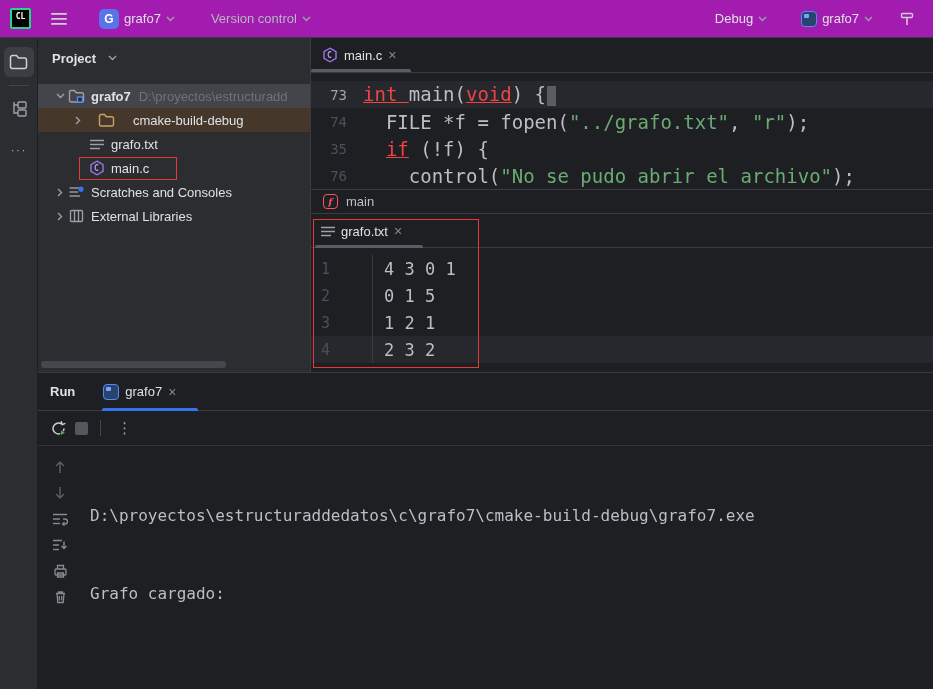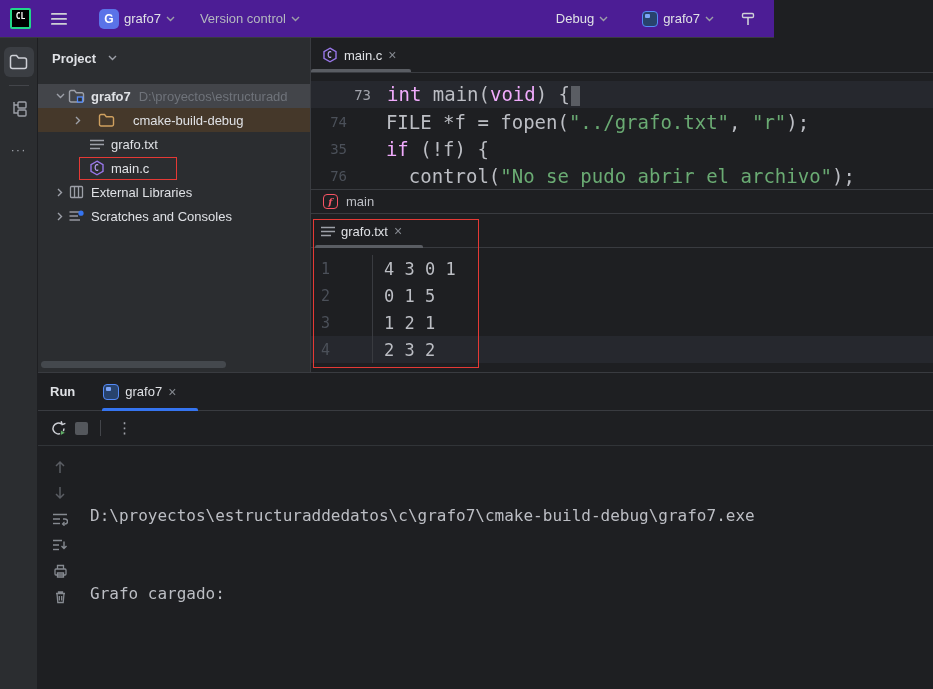--- a/index.html
+++ b/index.html
@@ -2,21 +2,21 @@
 <html><head>
 <meta charset="utf-8">
 <style>
   * { margin:0; padding:0; box-sizing:border-box; }
   html,body { background:#101114; }
   #root { position:relative; width:933px; height:689px; background:#1e1f22;
           font-family:"Liberation Sans",sans-serif; color:#dfe1e5; overflow:hidden; font-size:13px; }
   .abs { position:absolute; }
 
   
-  #titlebar { left:0; top:0; width:774px; height:38px; background:#4c1d95;
+  #titlebar { left:0; top:0; width:933px; height:38px; background:#a21caf;
               border-bottom:1px solid #393b40; display:flex; align-items:center; }
   .logo { width:21px; height:21px; margin-left:10px; border:2px solid #21d789; background:#000;
           display:flex; align-items:flex-start; justify-content:center; border-radius:2px;
           font:bold 8px "DejaVu Sans Mono",monospace; color:#fff; padding-top:2px; }
   .tb-btn { display:flex; align-items:center; gap:5px; padding:4px 6px; border-radius:4px; cursor:default; }
   .badge { width:20px; height:20px; border-radius:5px; background:#5a73e8; color:#fff;
            font:bold 12px "Liberation Sans",sans-serif; display:flex; align-items:center; justify-content:center; }
   .winicon { width:16px; height:16px; border:1.5px solid #548af7; border-radius:4px; background:#28436d; position:relative; }
   .winicon::after { content:""; position:absolute; left:2px; top:2px; width:5px; height:4px; background:#7ba4f9; border-radius:1px; }
   .dim { color:#b4b8bf; }
@@ -43,25 +43,25 @@
   #hscroll { position:absolute; left:3px; bottom:4px; width:185px; height:7px; border-radius:4px; background:#4e5157; opacity:.75; }
 
   
   #editor { left:310px; top:38px; width:623px; height:334px; background:#1e1f22; border-left:1px solid #393b40; }
   .tabbar { position:relative; height:35px; border-bottom:1px solid #393b40; display:flex; align-items:flex-start; }
   .tab { position:relative; height:34px; display:flex; align-items:center; gap:6px; padding:0 10px 0 10px; font-size:13px; }
   .tab-underline { position:absolute; bottom:0; left:0; height:3px; background:#5a5d63; border-radius:2px 2px 0 0; }
   .close-x { color:#868a91; font-size:14px; line-height:1; }
   .codewrap { padding-top:8px; font-family:"DejaVu Sans Mono",monospace; }
   .crow { height:27px; display:flex; align-items:center; }
-  .crow.cur { background:#26282e;padding-left:24px; }
+  .crow.cur { background:#26282e; }
   .ln { width:52px; text-align:right; padding-right:16px; color:#4b5059; font-size:14px; flex:none; }
   .crow.cur .ln, .g-cur .ln { color:#a1a3ab; }
   .code { white-space:pre; font-size:19px; color:#bcbec4; }
-  .kw { color:#f0abfc; } .str { color:#6aab73; }
+  .kw { color:#ef4444;text-decoration:underline; } .str { color:#6aab73; }
   .match-block { display:inline-block; width:9px; height:20px; background:#5a5d63; vertical-align:middle; margin-left:1px; }
   #breadcrumb { height:24px; border-top:1px solid #393b40; display:flex; align-items:center; padding-left:12px; gap:8px; color:#bcbec4; }
   .f-icon { width:15px; height:15px; border:1.5px solid #f75464; border-radius:4px; color:#f75464;
             font:italic bold 10px "DejaVu Serif",serif; display:flex; align-items:center; justify-content:center; }
   #grafo-tabbar { border-top:1px solid #393b40; }
   .gwrap { padding-top:7px; font-family:"DejaVu Sans Mono",monospace; }
   .grow { height:27px; display:flex; align-items:center; }
   .grow.g-cur { background:#26282e; }
   .gln { width:62px; padding-left:10px; color:#4b5059; font-size:15px; flex:none; align-self:stretch;
          display:flex; align-items:center; border-right:1px solid #393b40; }
@@ -110,21 +110,21 @@
     </div>
     <div class="tb-btn" style="margin-left:20px">
       <span class="badge">G</span>
       <span>grafo7</span>
       <span>
           <svg width="9" height="6" viewBox="0 0 9 6">
             <polyline points="1,1 4.5,4.5 8,1" fill="none" stroke="#9da0a8" stroke-width="1.4"></polyline>
           </svg>
         </span>
     </div>
-    <div class="tb-btn dim" style="margin-left:13px">
+    <div class="tb-btn dim" style="margin-left:24px">
       <span>Version control</span>
       <span>
           <svg width="9" height="6" viewBox="0 0 9 6">
             <polyline points="1,1 4.5,4.5 8,1" fill="none" stroke="#9da0a8" stroke-width="1.4"></polyline>
           </svg>
         </span>
     </div>
     <div class="spacer"></div>
     <div class="tb-btn">
       <span>Debug</span>
@@ -233,55 +233,55 @@
     </div>
 
     <div class="trow ind3">
       <span class="ticon">
         <svg width="16" height="16" viewBox="0 0 16 16">
             <path d="M8 1.2 L14 4.7 V11.3 L8 14.8 L2 11.3 V4.7 Z" fill="none" stroke="#9876e9" stroke-width="1.4"></path>
           </svg>
         <span style="position:absolute; font:bold 8px 'DejaVu Sans Mono',monospace; color:#b49df2;">C</span>
       </span>
       <span>main.c</span>
-    </div>
-
-    <div class="trow ind1">
-      <span class="chev">
-          <svg width="6" height="9" viewBox="0 0 6 9">
-            <polyline points="1,1 4.5,4.5 1,8" fill="none" stroke="#9da0a8" stroke-width="1.4"></polyline>
-          </svg>
-        </span>
-      <span class="ticon">
-        <svg width="15" height="14" viewBox="0 0 15 14" fill="none" stroke="#9da0a8" stroke-width="1.3">
-            <rect x="1.5" y="1.5" width="12" height="11" rx="1"></rect>
-            <line x1="5.5" y1="1.5" x2="5.5" y2="12.5"></line>
-            <line x1="9.5" y1="1.5" x2="9.5" y2="12.5"></line>
-          </svg>
-      </span>
-      <span>External Libraries</span>
     </div>
 
     <div class="trow ind1">
       <span class="chev">
           <svg width="6" height="9" viewBox="0 0 6 9">
             <polyline points="1,1 4.5,4.5 1,8" fill="none" stroke="#9da0a8" stroke-width="1.4"></polyline>
           </svg>
         </span>
       <span class="ticon">
         <svg width="15" height="13" viewBox="0 0 15 13">
             <g stroke="#9da0a8" stroke-width="1.4">
               <line x1="0.5" y1="2" x2="11" y2="2"></line>
               <line x1="0.5" y1="6" x2="9" y2="6"></line>
               <line x1="0.5" y1="10" x2="11" y2="10"></line>
             </g>
             <circle cx="12" cy="3.2" r="2.6" fill="#3574f0"></circle>
           </svg>
       </span>
       <span>Scratches and Consoles</span>
+    </div>
+
+    <div class="trow ind1">
+      <span class="chev">
+          <svg width="6" height="9" viewBox="0 0 6 9">
+            <polyline points="1,1 4.5,4.5 1,8" fill="none" stroke="#9da0a8" stroke-width="1.4"></polyline>
+          </svg>
+        </span>
+      <span class="ticon">
+        <svg width="15" height="14" viewBox="0 0 15 14" fill="none" stroke="#9da0a8" stroke-width="1.3">
+            <rect x="1.5" y="1.5" width="12" height="11" rx="1"></rect>
+            <line x1="5.5" y1="1.5" x2="5.5" y2="12.5"></line>
+            <line x1="9.5" y1="1.5" x2="9.5" y2="12.5"></line>
+          </svg>
+      </span>
+      <span>External Libraries</span>
     </div>
 
     <div id="hscroll"></div>
   </div>
 
   <div id="editor" class="abs">
     <div class="tabbar">
       <div class="tab">
         <span class="ticon" style="margin:0">
           <svg width="16" height="16" viewBox="0 0 16 16">

